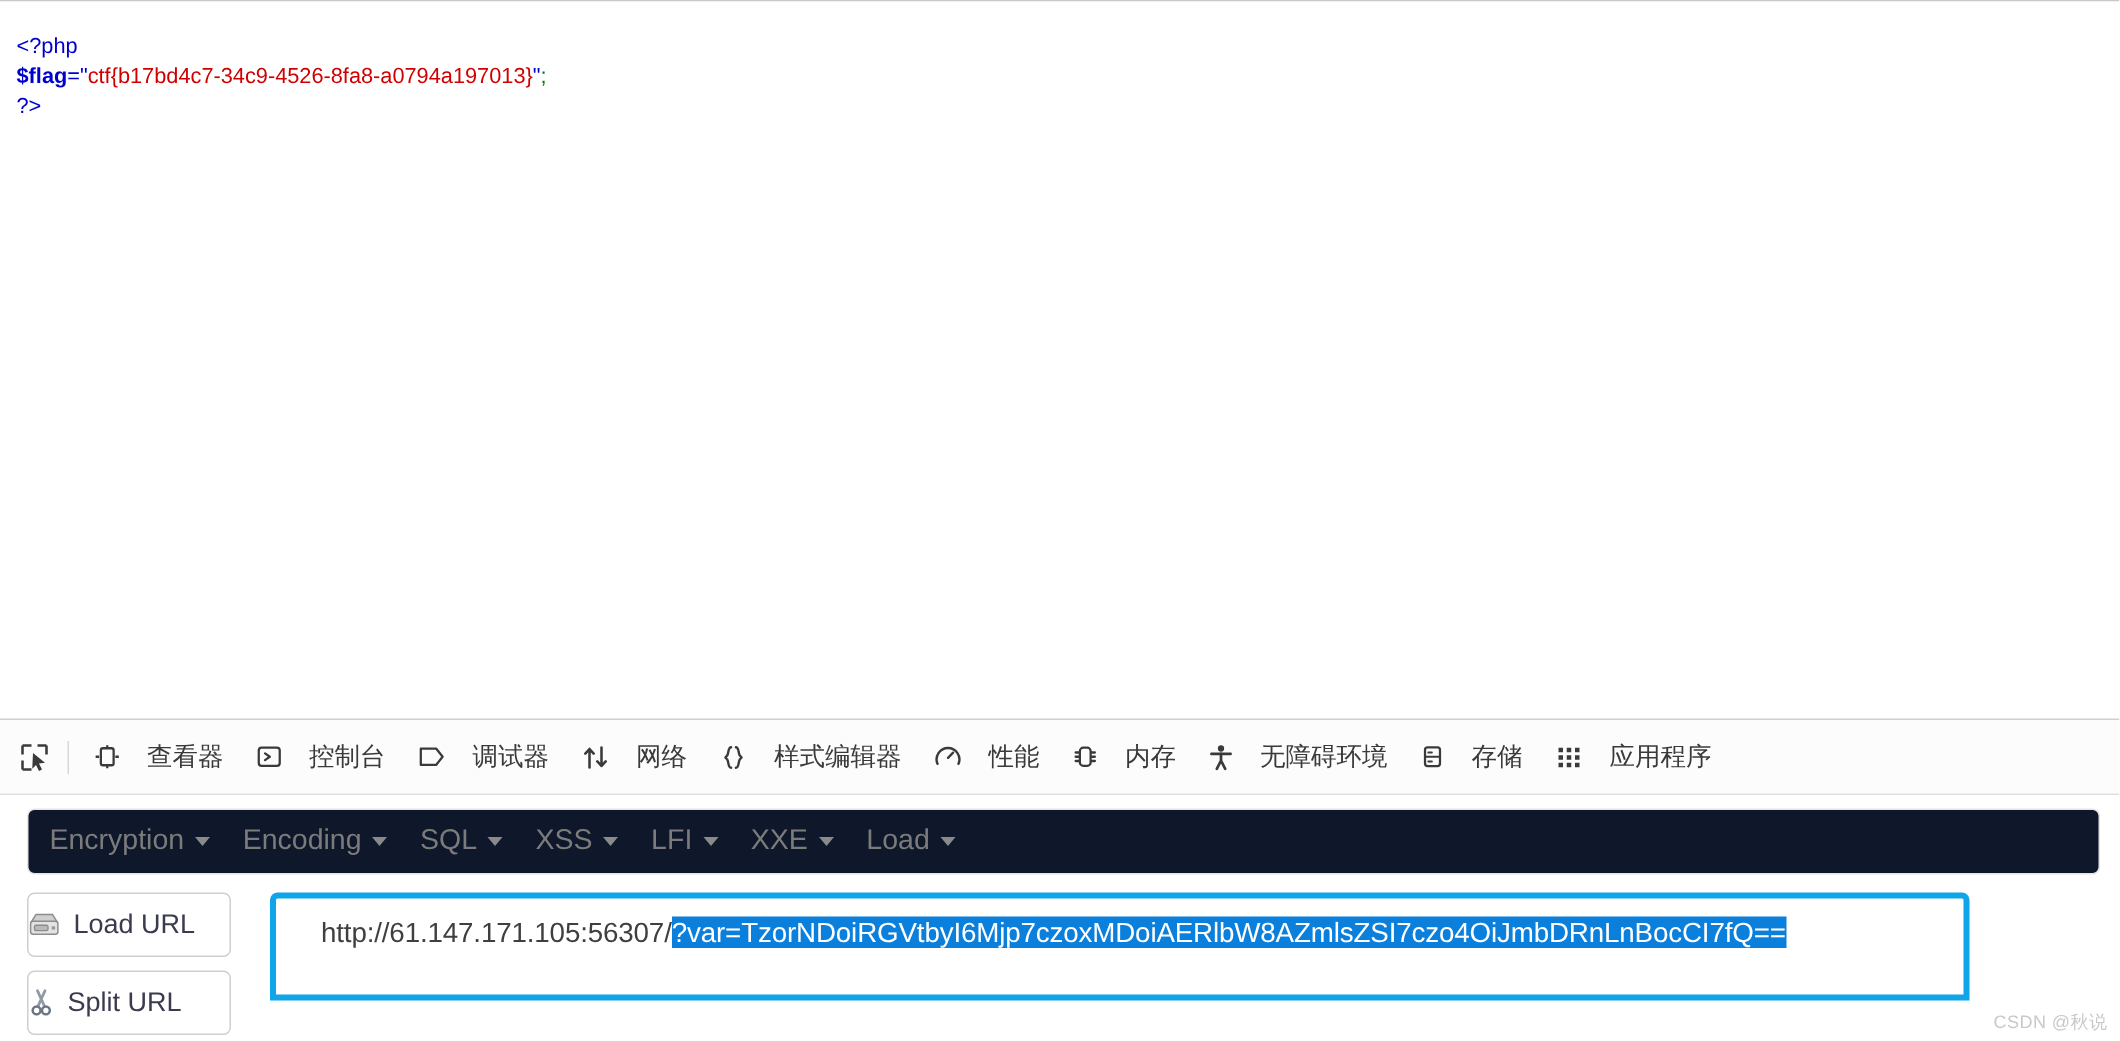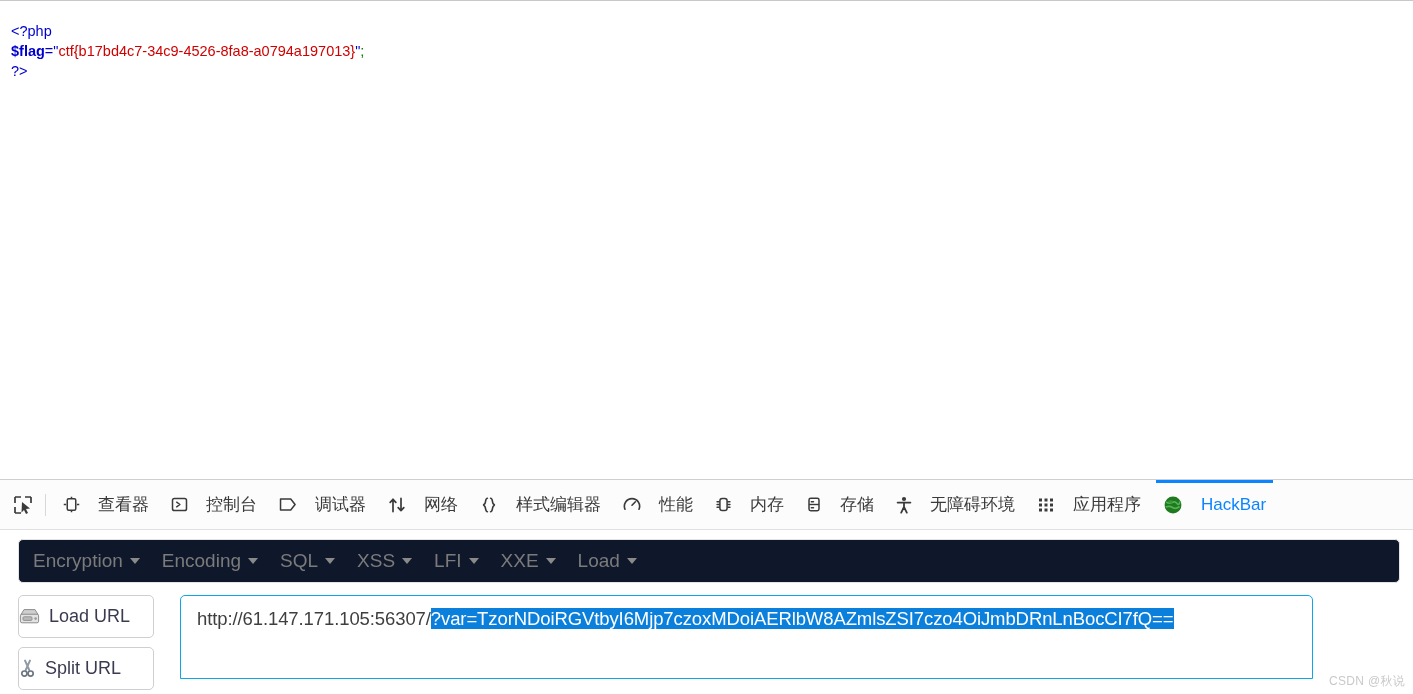--- a/index.html
+++ b/index.html
@@ -163,27 +163,27 @@
     font-size: 18px;
     cursor: pointer;
     white-space: nowrap;
   }
 
   .hb-urlbox {
     position: absolute;
     top: 65px;
     left: 180px;
     width: 1133px;
-    height: 84px;
-    border: 1px solid #0ea5e9;
+    height: 72px;
+    border: 4px solid #0ea5e9;
     border-top-left-radius: 5px;
     border-top-right-radius: 5px;
     background: #ffffff;
     box-sizing: border-box;
-    padding: 11px 0 0 16px;
+    padding: 11px 0 0 30px;
     overflow: hidden;
     cursor: text;
   }
   .url-text {
     font-size: 18.5px;
     line-height: 24px;
     color: #3f3f3f;
     white-space: nowrap;
     letter-spacing: -0.1px;
   }
@@ -288,39 +288,39 @@
         <svg width="17" height="17" viewBox="0 0 18 18">
             <rect x="5.2" y="2.6" width="7.6" height="12.8" rx="2.4" fill="none" stroke="#3a3a3a" stroke-width="1.6"></rect>
             <path d="M2.2 6 H4.4 M2.2 9 H4.4 M2.2 12 H4.4 M13.6 6 H15.8 M13.6 9 H15.8 M13.6 12 H15.8" stroke="#3a3a3a" stroke-width="1.6" stroke-linecap="round"></path>
           </svg>
       </span>
       <span class="tab-label">内存</span>
     </div>
 
     <div class="tab">
       <span class="ico">
+        <svg width="16" height="18" viewBox="0 0 16 18">
+            <circle cx="8" cy="3" r="2.1" fill="#3a3a3a"></circle>
+            <path d="M1.6 6.6 H14.4" stroke="#3a3a3a" stroke-width="1.8" stroke-linecap="round"></path>
+            <path d="M8 6.6 V11 M8 11 L5.2 16.6 M8 11 L10.8 16.6" stroke="#3a3a3a" stroke-width="1.8" stroke-linecap="round"></path>
+          </svg>
+      </span>
+      <span class="tab-label">无障碍环境</span>
+    </div>
+
+    <div class="tab">
+      <span class="ico">
         <svg width="16" height="17" viewBox="0 0 17 18">
             <rect x="3.2" y="2.4" width="10.6" height="13.2" rx="1.8" fill="none" stroke="#3a3a3a" stroke-width="1.6"></rect>
             <path d="M3.2 9 H13.8" stroke="#3a3a3a" stroke-width="1.5"></path>
             <path d="M5.6 6 H8" stroke="#3a3a3a" stroke-width="1.5" stroke-linecap="round"></path>
             <path d="M5.6 12.4 H8" stroke="#3a3a3a" stroke-width="1.5" stroke-linecap="round"></path>
           </svg>
       </span>
       <span class="tab-label">存储</span>
-    </div>
-
-    <div class="tab">
-      <span class="ico">
-        <svg width="16" height="18" viewBox="0 0 16 18">
-            <circle cx="8" cy="3" r="2.1" fill="#3a3a3a"></circle>
-            <path d="M1.6 6.6 H14.4" stroke="#3a3a3a" stroke-width="1.8" stroke-linecap="round"></path>
-            <path d="M8 6.6 V11 M8 11 L5.2 16.6 M8 11 L10.8 16.6" stroke="#3a3a3a" stroke-width="1.8" stroke-linecap="round"></path>
-          </svg>
-      </span>
-      <span class="tab-label">无障碍环境</span>
     </div>
 
     <div class="tab">
       <span class="ico">
         <svg width="18" height="18" viewBox="0 0 18 18">
           <g fill="#3a3a3a">
             <rect x="2" y="2.5" width="3" height="3"></rect>
               <rect x="7.5" y="2.5" width="3" height="3"></rect>
               <rect x="13" y="2.5" width="3" height="3"></rect>
             <rect x="2" y="7.5" width="3" height="3"></rect>
@@ -328,31 +328,20 @@
               <rect x="13" y="7.5" width="3" height="3"></rect>
             <rect x="2" y="12.5" width="3" height="3"></rect>
               <rect x="7.5" y="12.5" width="3" height="3"></rect>
               <rect x="13" y="12.5" width="3" height="3"></rect>
           </g>
         </svg>
       </span>
       <span class="tab-label">应用程序</span>
     </div>
 
-    <div class="tab active">
-      <span class="ico">
-        <svg width="20" height="20" viewBox="0 0 20 20">
-          <circle cx="10" cy="10" r="8.4" fill="#1f7a1f"></circle>
-          <path d="M3 7 q3 2 6 0.5 t5 1 t3 -2" fill="none" stroke="#53b053" stroke-width="1.7"></path>
-          <path d="M2.6 12 q4 -1.5 7 0.5 t7 -1" fill="none" stroke="#53b053" stroke-width="1.7"></path>
-          <ellipse cx="7.4" cy="6.6" rx="2.4" ry="1.6" fill="#3a963a" opacity="0.85"></ellipse>
-        </svg>
-      </span>
-      <span class="tab-label">HackBar</span>
-    </div>
   </div>
 
   <div class="hackbar">
 
     <div class="hb-menubar" id="hb-menubar">
         <div class="hb-menu">
           <span>Encryption</span>
           <span class="caret"></span>
         </div>
         <div class="hb-menu">

